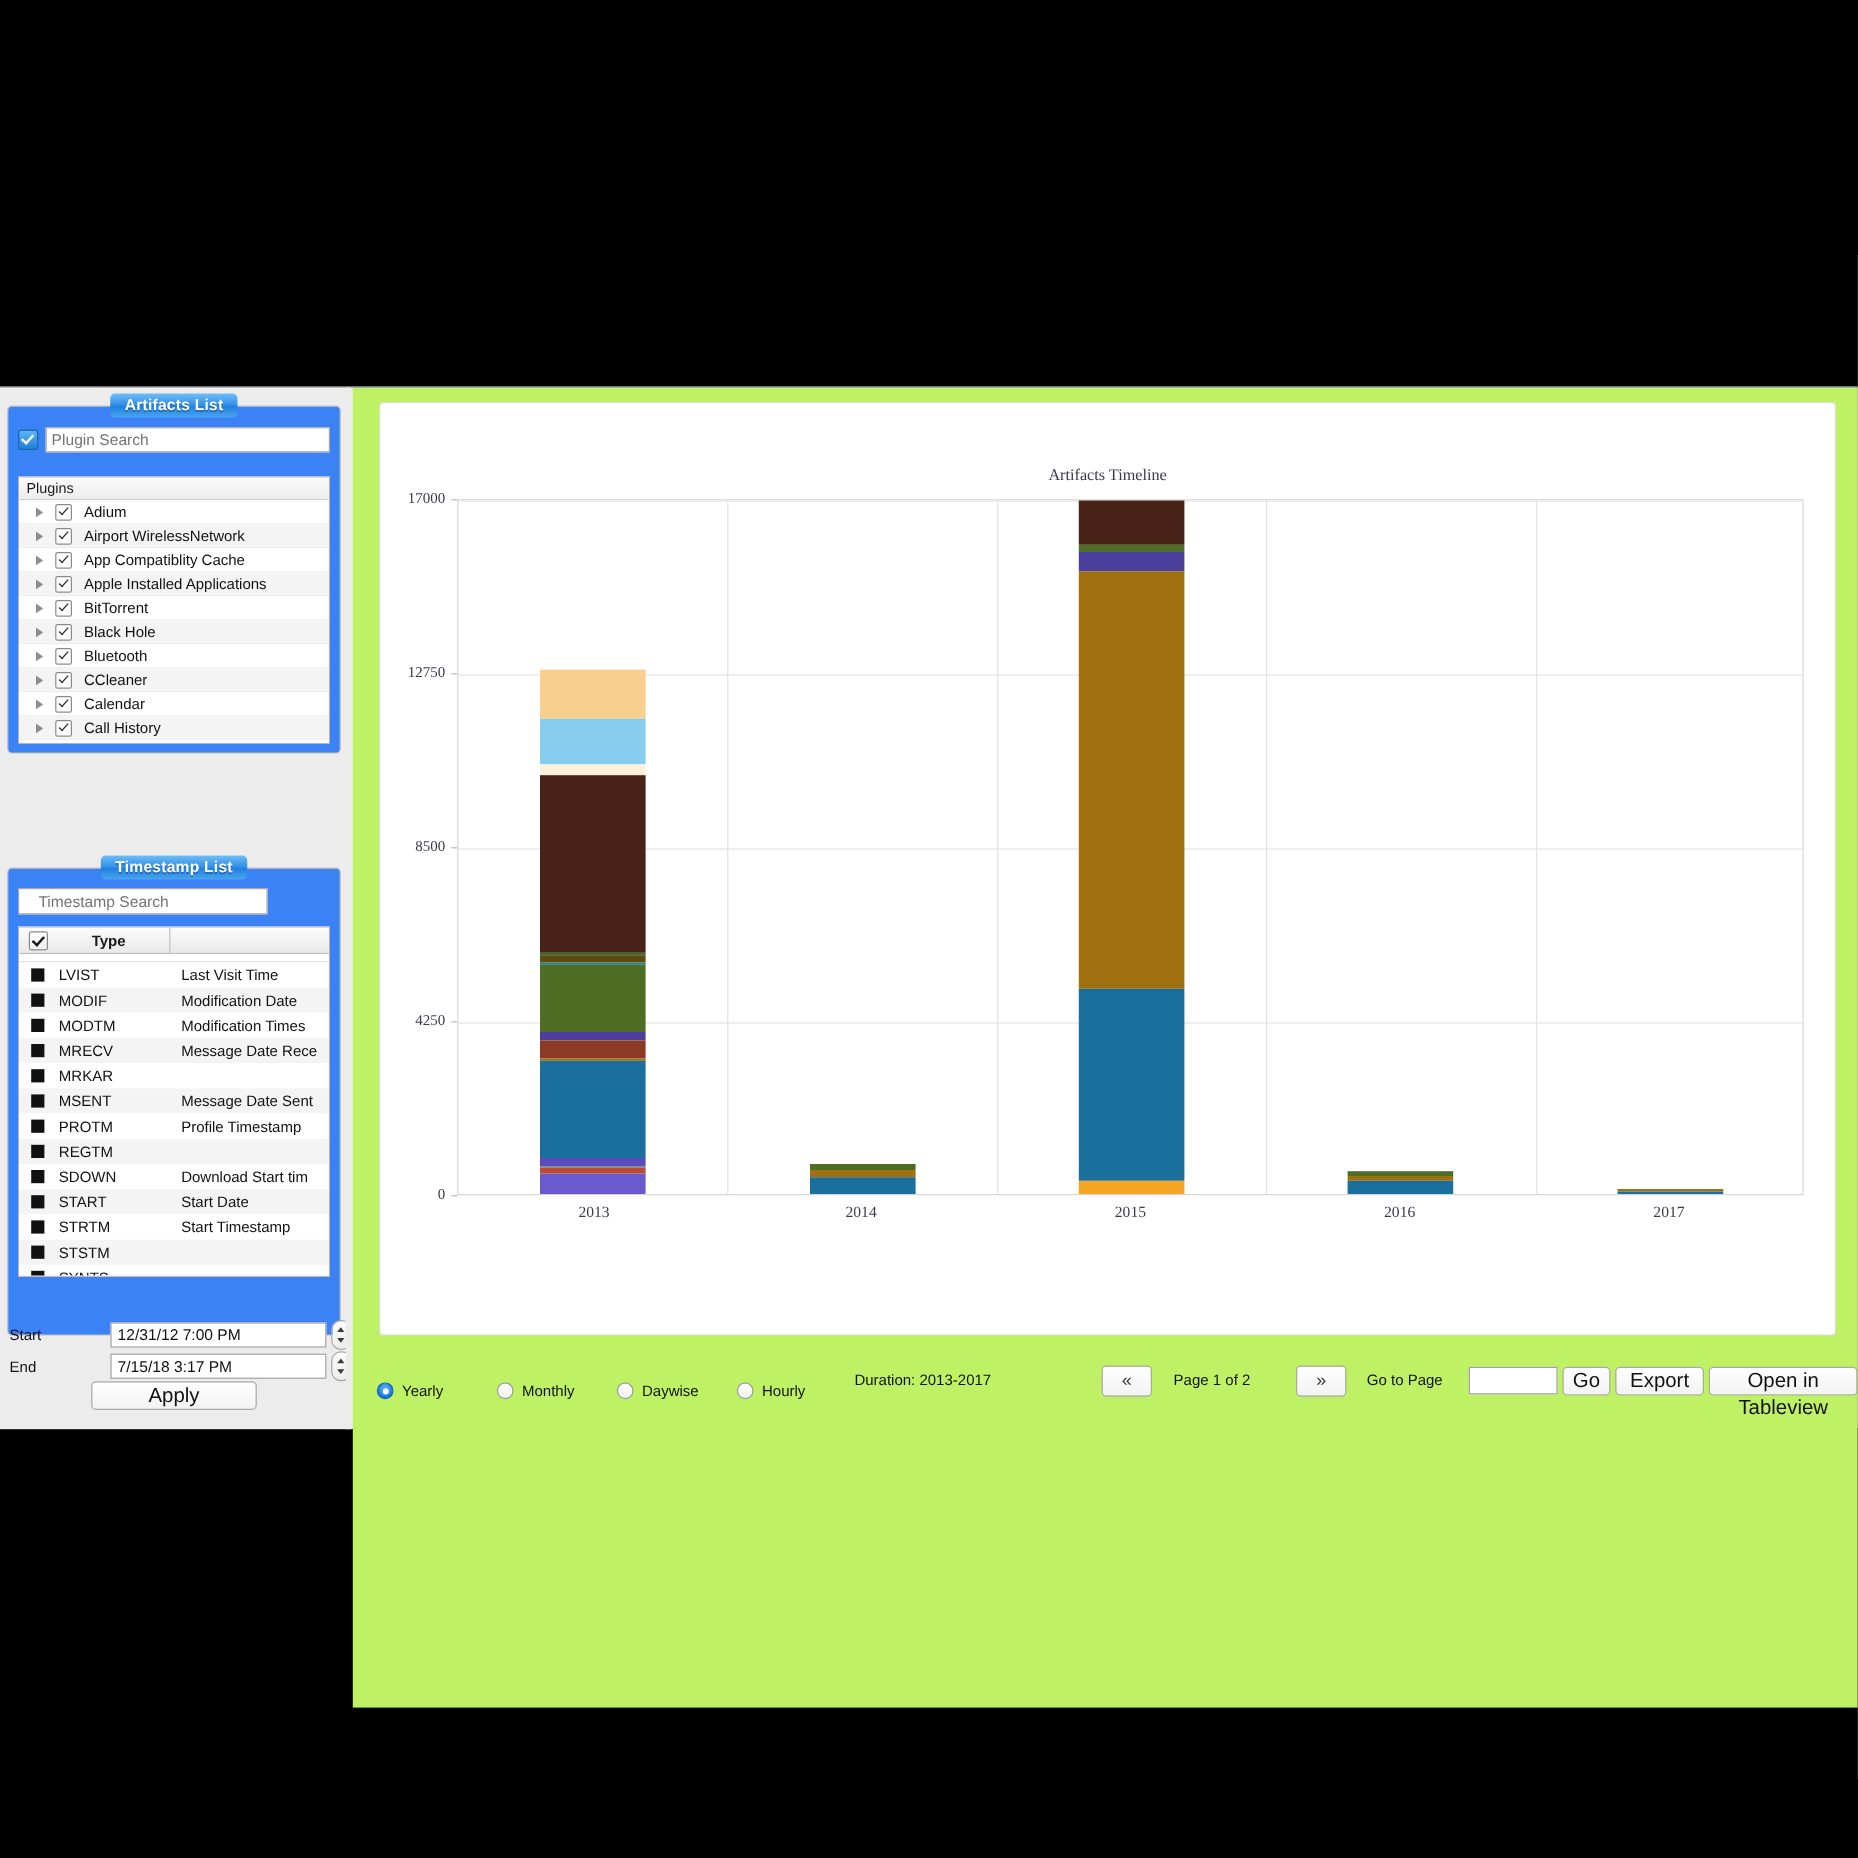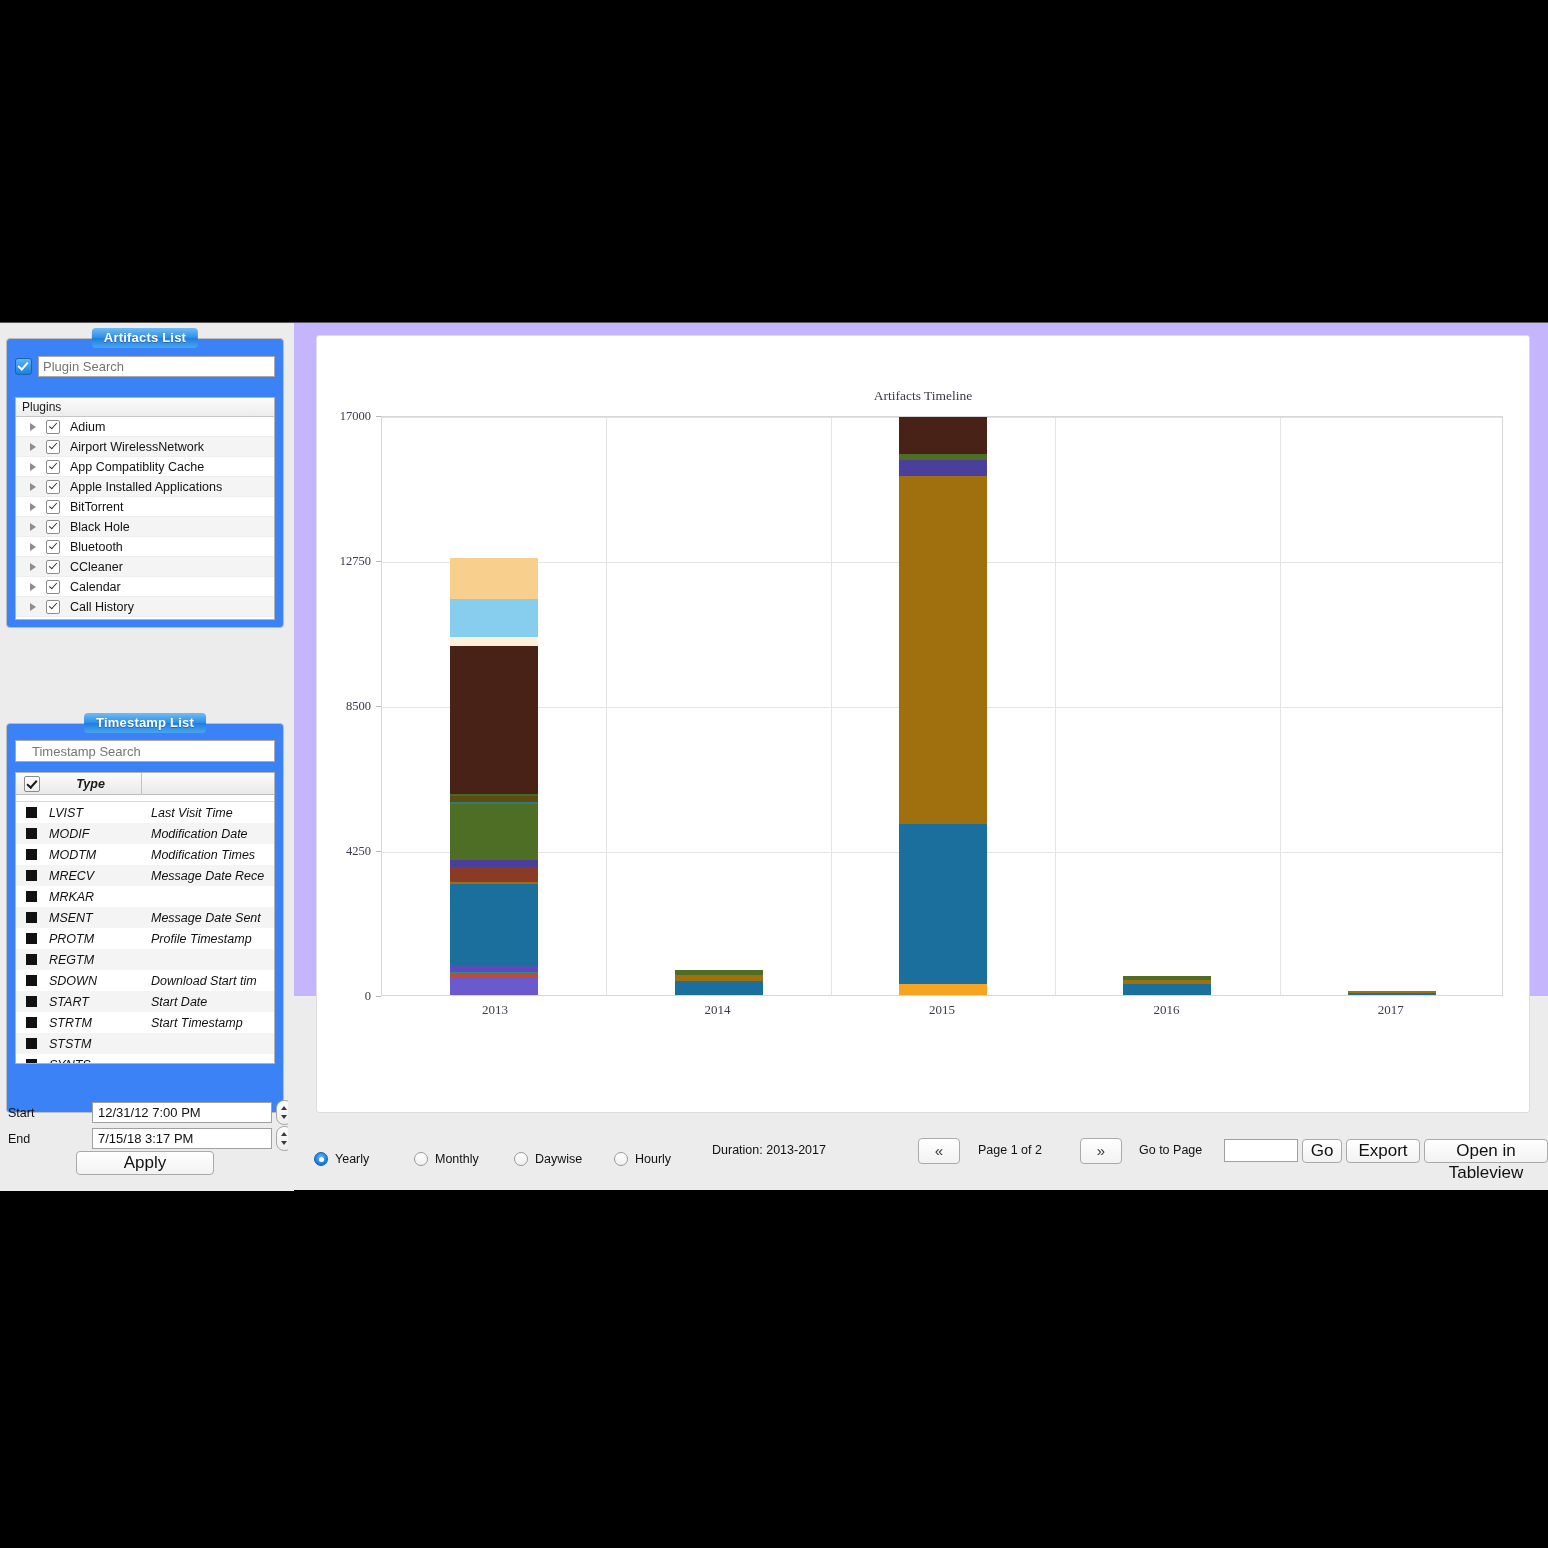--- a/index.html
+++ b/index.html
@@ -147,24 +147,24 @@
     left: 3.5px; top: 0px;
     width: 3px; height: 7px;
     border: solid #2b2b2b;
     border-width: 0 1.6px 1.6px 0;
     transform: rotate(42deg);
   }
 
   
   #ts-search {
     position: absolute;
-    left: 8px; top: 16px; width: 260px; height: 22px; padding-left: 16px;
+    left: 8px; top: 16px; width: 208px; height: 22px; padding-left: 16px;
   }
   #ts-list {
-    left: 8px; top: 48px; width: 260px; height: 292px; font-style: italic;
+    left: 8px; top: 48px; width: 260px; height: 292px;
   }
   .ts-header {
     height: 22px;
     background: linear-gradient(to bottom,#fcfcfc,#e9e9e9);
     border-bottom: 1px solid #bdbdbd;
     display: flex; align-items: center;
     box-sizing: border-box;
   }
   .ts-header .hcb {
     width: 14px; height: 14px;
@@ -280,22 +280,22 @@
     position: absolute;
     left: 288px; top: 0;
     width: 6px; height: 868px;
     background: #ececec;
   }
 
   
   #right-panel {
     position: absolute;
     left: 294px; top: 0;
-    width: 1254px; height: 673px;
-    background: #c4b5fd;
+    width: 1254px; height: 1100px;
+    background: #bef264;
     box-sizing: border-box;
   }
   #chart-card {
     position: absolute;
     left: 22px; top: 12px;
     width: 1214px; height: 778px;
     background: #ffffff;
     border: 1px solid #dcdcdc;
     border-radius: 3px;
     box-sizing: border-box;

